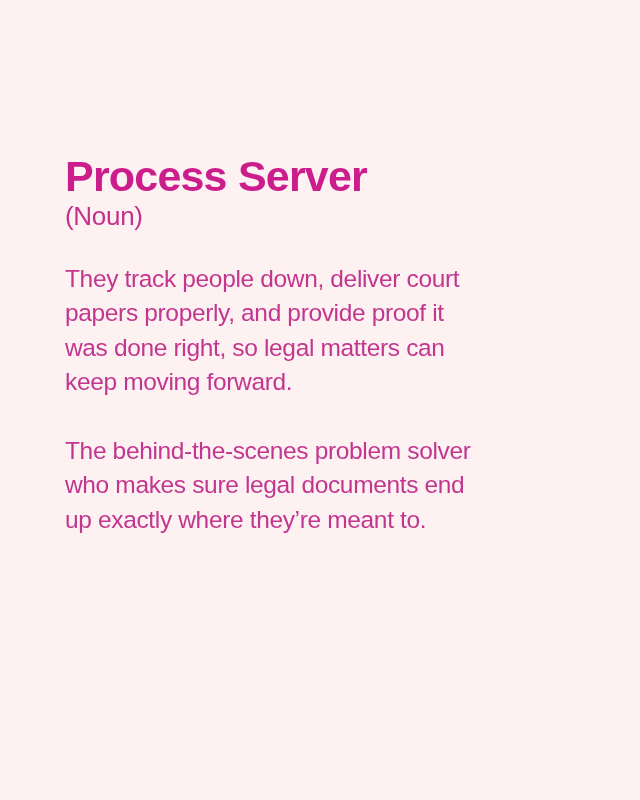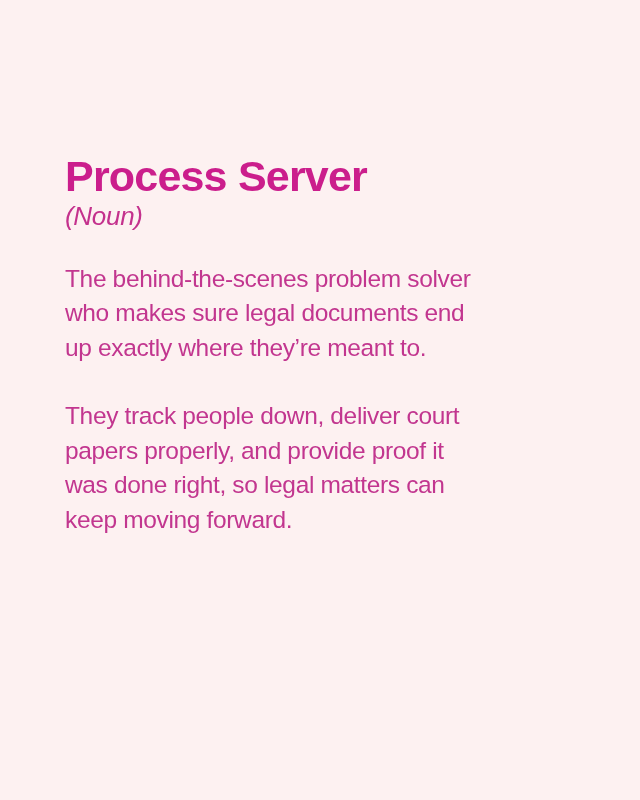--- a/index.html
+++ b/index.html
@@ -29,21 +29,20 @@
     line-height: 1.0;
     letter-spacing: -0.8px;
     color: #CB1E8C;
     white-space: nowrap;
   }
   .pos {
     margin: 4px 0 0 0;
     font-family: "Liberation Sans", sans-serif;
     font-size: 26px;
     font-weight: 500;
-    font-style: italic;
     line-height: 1.1;
     letter-spacing: -0.3px;
     color: #C4318D;
   }
   .body-block {
     margin-top: 31px;
   }
   .para {
     margin: 0 0 34px 0;
     font-family: "Liberation Sans", sans-serif;
@@ -61,22 +60,22 @@
 </head>
 <body>
 
 <div class="card">
 
   <h1 class="title">Process Server</h1>
 
   <div class="pos">(Noun)</div>
 
   <div class="body-block">
-    <p class="para">The behind-the-scenes problem solver
-who makes sure legal documents end
-up exactly where they’re meant to.</p>
     <p class="para">They track people down, deliver court
 papers properly, and provide proof it
 was done right, so legal matters can
 keep moving forward.</p>
+    <p class="para">The behind-the-scenes problem solver
+who makes sure legal documents end
+up exactly where they’re meant to.</p>
   </div>
 
 </div>
 
 </body></html>

